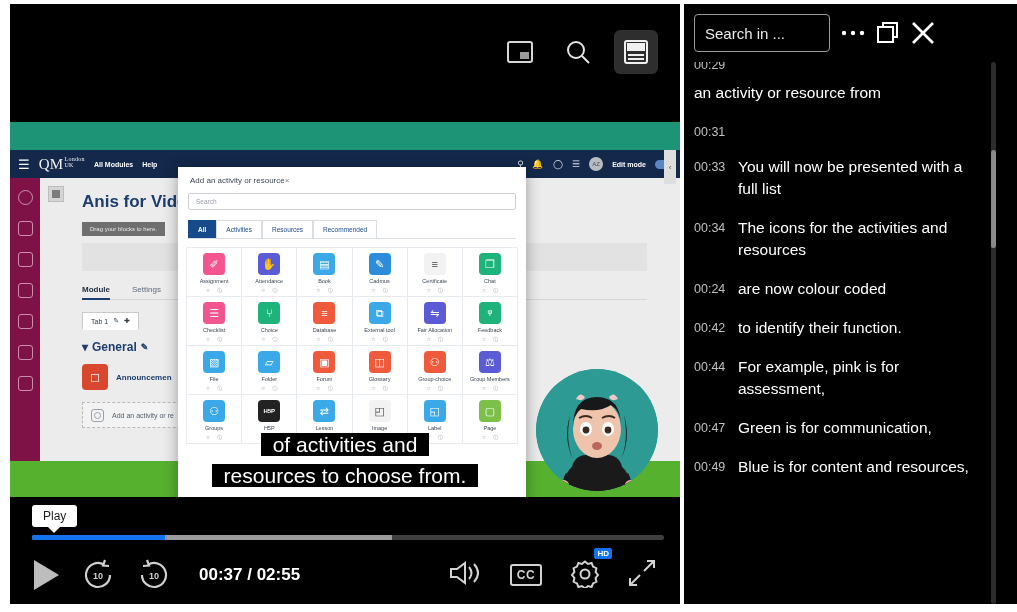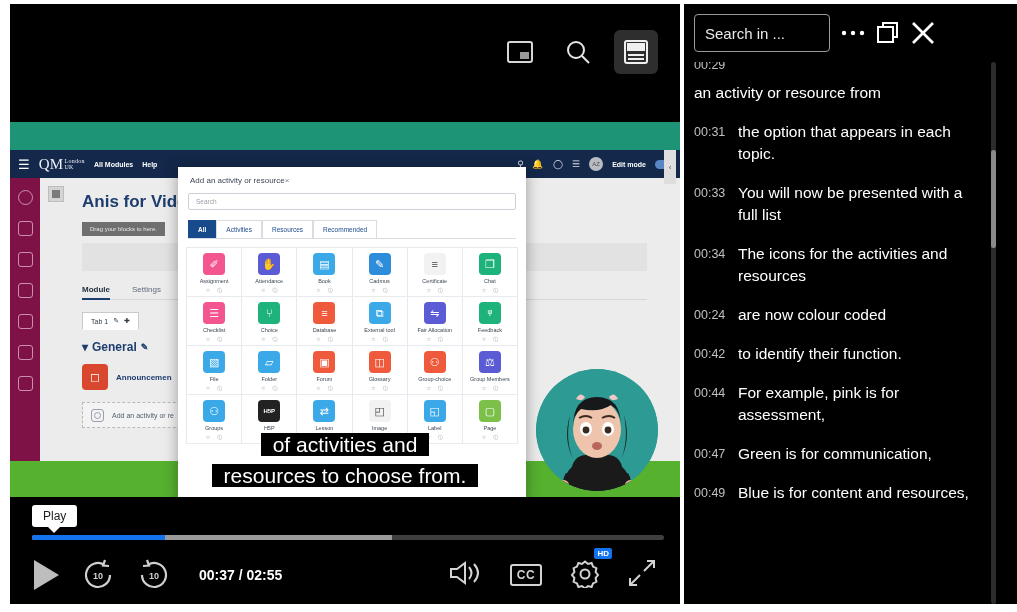--- a/index.html
+++ b/index.html
@@ -52,21 +52,21 @@
   }
   .mnav {
     position: absolute; top: 28px; left: 0; right: 0; height: 28px;
     background: #13284a;
     display: flex; align-items: center; padding: 0 8px; gap: 9px;
   }
   .mnav .burger { color: #fff; font-size: 13px; line-height: 1; }
   .mnav .logo {
     color: #eef1f5; font-size: 15px; letter-spacing: .3px;
     font-family: "Liberation Serif", serif;
-    display:flex; align-items:center; gap:1px;
+    display:flex; align-items:flex-start; gap:1px;
   }
   .mnav .logo .sm { font-size: 6px; line-height:6px; display:block; }
   .mnav .logo .stk { display:flex; flex-direction:column; }
   .mnav .mlink { color: #fff; font-size: 7px; font-weight: bold; }
   .mnav .spacer { flex: 1; }
   .mnav .ico { color: #dfe4ea; font-size: 9px; }
   .mnav .avatar {
     width: 14px; height: 14px; border-radius: 50%;
     background: #b9bcc0; color: #4a4e55; font-size: 6px;
     display: flex; align-items: center; justify-content: center;
@@ -265,21 +265,21 @@
     display: flex; align-items: center; padding: 0 24px;
   }
   .playbtn {
     width: 0; height: 0;
     border-left: 25px solid #bdbdbd;
     border-top: 15px solid transparent;
     border-bottom: 15px solid transparent;
     cursor: pointer;
   }
   .skip { width: 34px; height: 34px; margin-left: 22px; cursor: pointer; }
-  .timer { margin-left: 28px; color: #fff; font-size: 14px; font-weight: bold; }
+  .timer { margin-left: 28px; color: #fff; font-size: 17px; font-weight: bold; }
   .right-ctrls { margin-left: auto; display: flex; align-items: center; gap: 28px; }
   .ccbox {
     width: 32px; height: 22px; border: 2px solid #d3d3d3; border-radius: 3px;
     display:flex;align-items:center;justify-content:center;
     color:#d3d3d3; font-size:12px; font-weight:bold; letter-spacing:.5px;
     cursor:pointer;
   }
   .hdwrap { position: relative; cursor:pointer; }
   .hdbadge {
     position: absolute; right: -12px; top: -10px;
@@ -757,21 +757,20 @@
           </svg>
       </div>
     </div>
     <div class="tr-list" id="tr-list">
         <div class="tr-item">
           <div class="tr-time">00:29</div>
           <div class="tr-text">an activity or resource from</div>
         </div>
         <div class="tr-item">
           <div class="tr-time">00:31</div>
-          <div class="tr-text">the option that appears in each topic.</div>
         </div>
         <div class="tr-item">
           <div class="tr-time">00:33</div>
           <div class="tr-text">You will now be presented with a full list</div>
         </div>
         <div class="tr-item">
           <div class="tr-time">00:34</div>
           <div class="tr-text">The icons for the activities and resources</div>
         </div>
         <div class="tr-item">

